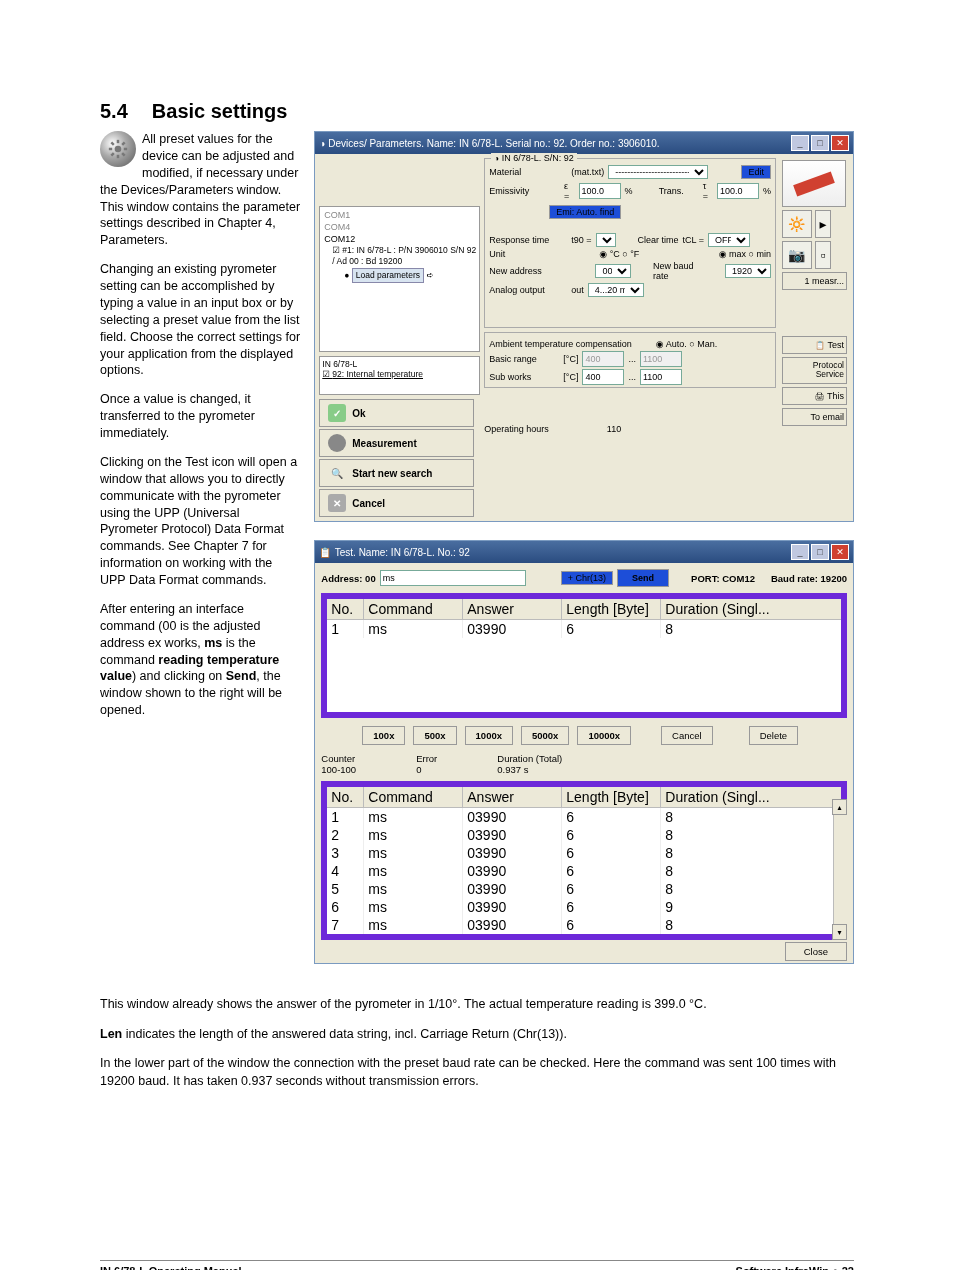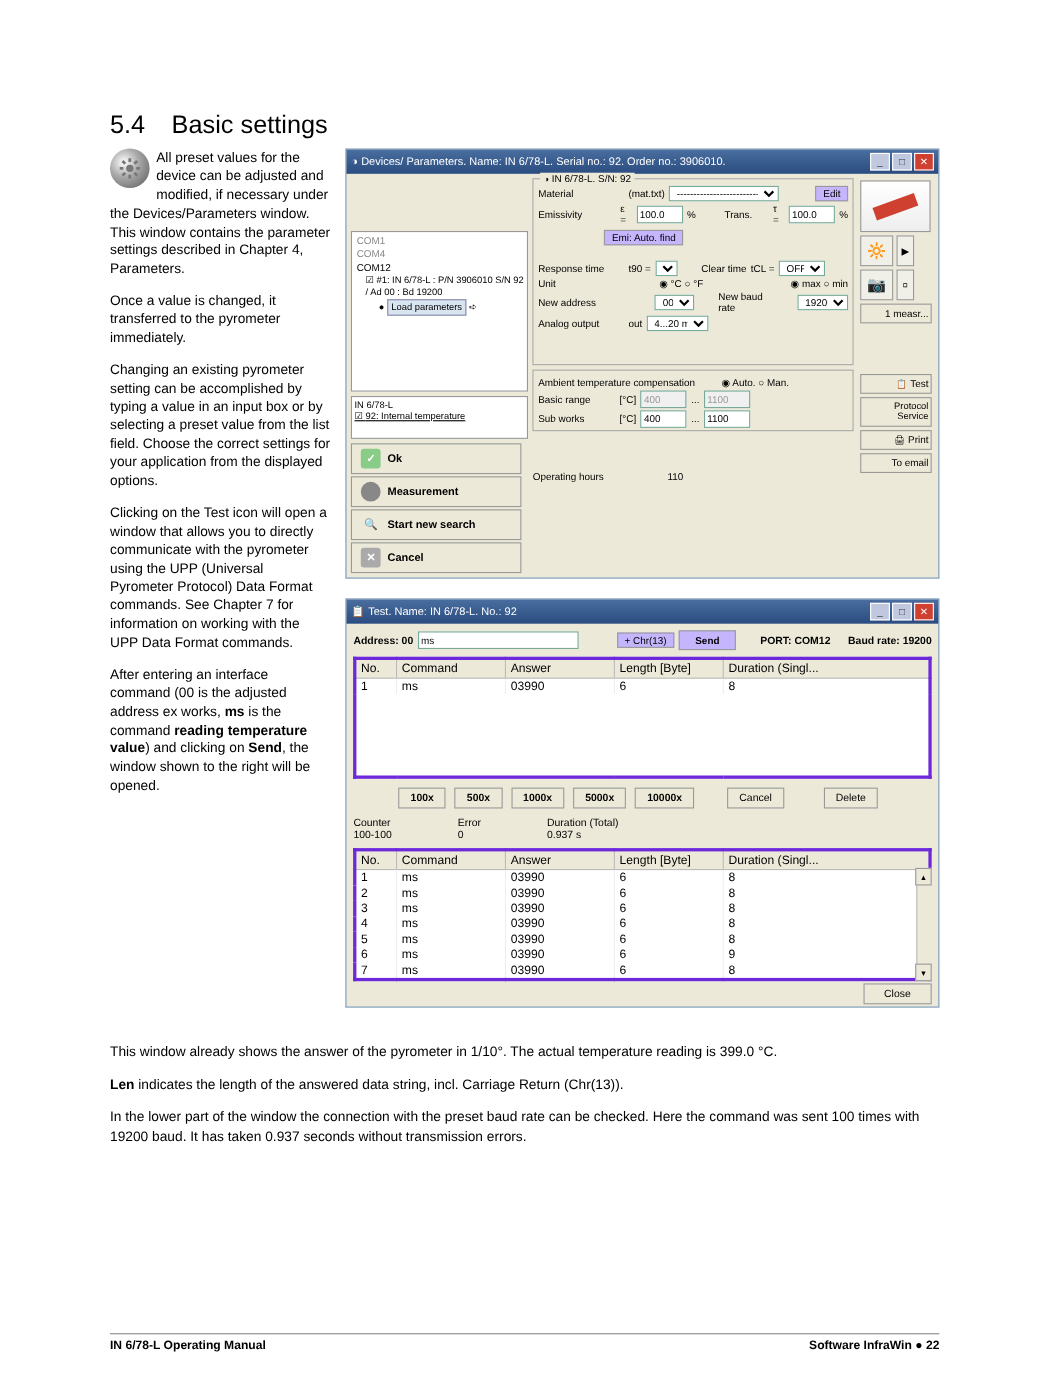--- a/index.html
+++ b/index.html
@@ -4,22 +4,22 @@
 <style>
   body {
     margin: 0;
     font-family: Verdana, Arial, sans-serif;
     background: #fff;
     color: #000;
     padding: 100px 100px 40px 100px;
     width: 754px;
   }
   h1 {
-    font-size: 23px;
-    font-weight: normal;
+    font-size: 20px;
+    font-weight: bold;
     margin: 0 0 8px 0;
     display: flex;
     gap: 24px;
   }
   .content-wrap {
     display: flex;
     gap: 14px;
     align-items: flex-start;
   }
   .left-col {
@@ -129,21 +129,21 @@
   .param-row .lbl { width: 78px; }
   .inp {
     border: 1px solid #7a9; background: #fff; padding: 0 2px; height: 14px;
     font-size: 9px; width: 36px;
   }
   .sel {
     border: 1px solid #7a9; background: #fff; padding: 0 2px; height: 14px;
     font-size: 9px;
   }
   .btn-sm {
-    border: 1px solid #999; background: #c4b5fd; padding: 1px 6px;
+    border: 1px solid #999; background: #1d4ed8; padding: 1px 6px;
     font-size: 9px;
   }
   .right-side {
     width: 65px;
     display: flex; flex-direction: column; gap: 3px;
     padding: 2px;
   }
   .img-thumb { width: 62px; height: 45px; background: linear-gradient(#fff,#eee); border: 1px solid #999; 
     display: flex; align-items: center; justify-content: center; }
   .img-thumb::after { content:""; width: 40px; height: 12px; background: #d04030; transform: rotate(-20deg); }
@@ -164,22 +164,22 @@
     padding: 4px 8px; font-size: 10px; font-weight: bold;
   }
   .left-btn .ic { width:18px;height:18px;display:flex;align-items:center;justify-content:center;}
 
   
   .win2-body { padding: 6px; font-size: 9.5px; }
   .addr-row { display: flex; align-items: center; gap: 4px; margin-bottom: 6px; }
   .addr-row .label { font-weight: bold; }
   .addr-row .spacer { flex: 1; }
   .table {
-    width: 100%; border: 3px solid #6d28d9; background: #fff;
-    border-collapse: collapse; font-size: 11px;
+    width: 100%; border: 6px solid #6d28d9; background: #fff;
+    border-collapse: collapse; font-size: 14px;
   }
   .table th {
     background: #ece9d8; border: 1px solid #bbb; padding: 2px 4px;
     text-align: left; font-weight: normal;
   }
   .table td { border-right: 1px solid #eee; padding: 1px 4px; }
   .table.t1 { height: 100px; }
   .table.t1 tbody tr:first-child td { border-top: none; }
   .btn-row { display: flex; gap: 8px; margin: 8px 0; padding-left: 41px; }
   .btn-m {
@@ -224,22 +224,22 @@
               <line x1="19" y1="12" x2="23" y2="12"></line>
               <line x1="4" y1="4" x2="7" y2="7"></line>
               <line x1="17" y1="17" x2="20" y2="20"></line>
               <line x1="4" y1="20" x2="7" y2="17"></line>
               <line x1="17" y1="7" x2="20" y2="4"></line>
             </g>
           </svg>
       </div>
     </div>
     <p>All preset values for the device can be adjusted and modified, if necessary under the Devices/Parameters window. This window contains the parameter settings described in Chapter 4, Parameters.</p>
+    <p>Changing an existing pyrometer setting can be accomplished by typing a value in an input box or by selecting a preset value from the list field. Choose the correct settings for your application from the displayed options.</p>
     <p>Once a value is changed, it transferred to the pyrometer immediately.</p>
-    <p>Changing an existing pyrometer setting can be accomplished by typing a value in an input box or by selecting a preset value from the list field. Choose the correct settings for your application from the displayed options.</p>
     <p>Clicking on the Test icon will open a window that allows you to directly communicate with the pyrometer using the UPP (Universal Pyrometer Protocol) Data Format commands. See Chapter 7 for information on working with the UPP Data Format commands.</p>
     <p>
       <span>After entering an interface command (00 is the adjusted address ex works, </span><b>ms</b><span> is the command </span><b>reading temperature value</b><span>) and clicking on </span><b>Send</b><span>, the window shown to the right will be opened.</span>
     </p>
   </div>
 
   <div class="right-col">
 
     <div class="win">
       <div class="titlebar">
@@ -379,21 +379,21 @@
             <div class="icon-sq" style="width:14px;">▸</div>
           </div>
           <div class="icon-row">
             <div class="icon-sq">📷</div>
             <div class="icon-sq" style="width:14px;">▫</div>
           </div>
           <div class="side-btn">1 measr...</div>
           <div style="height:40px;"></div>
           <div class="side-btn"><span style="font-size:8px;">📋</span> <span>Test</span></div>
           <div class="side-btn" style="font-size:8.5px;line-height:1.1;">Protocol Service</div>
-          <div class="side-btn"><span style="font-size:8px;">🖨</span> <span>Print</span></div>
+          <div class="side-btn"><span style="font-size:8px;">🖨</span> <span>This</span></div>
           <div class="side-btn"><span>To email</span></div>
         </div>
       </div>
     </div>
 
     <div class="win">
       <div class="titlebar">
         <span style="display:flex;align-items:center;gap:3px;">
           <span>📋</span>
           <span>Test. Name: IN 6/78-L. No.: 92</span>

